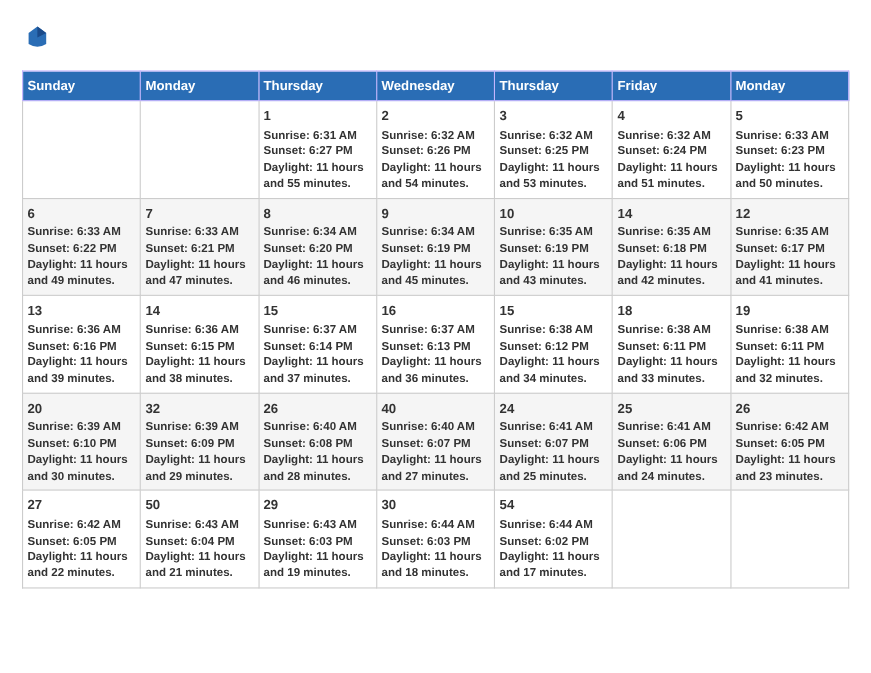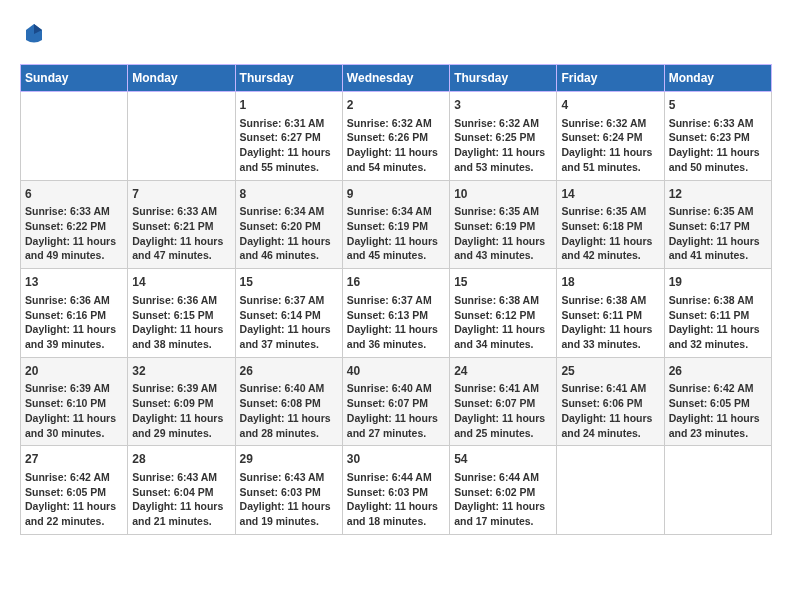--- a/index.html
+++ b/index.html
@@ -233,21 +233,21 @@
           <span class="day-number">26</span>
           <div class="day-info">Sunrise: 6:42 AM<br>Sunset: 6:05 PM<br>Daylight: 11 hours and 23 minutes.</div>
         </td>
       </tr>
       <tr>
         <td>
           <span class="day-number">27</span>
           <div class="day-info">Sunrise: 6:42 AM<br>Sunset: 6:05 PM<br>Daylight: 11 hours and 22 minutes.</div>
         </td>
         <td>
-          <span class="day-number">28</span>
+          <span class="day-number">50</span>
           <div class="day-info">Sunrise: 6:43 AM<br>Sunset: 6:04 PM<br>Daylight: 11 hours and 21 minutes.</div>
         </td>
         <td>
           <span class="day-number">29</span>
           <div class="day-info">Sunrise: 6:43 AM<br>Sunset: 6:03 PM<br>Daylight: 11 hours and 19 minutes.</div>
         </td>
         <td>
           <span class="day-number">30</span>
           <div class="day-info">Sunrise: 6:44 AM<br>Sunset: 6:03 PM<br>Daylight: 11 hours and 18 minutes.</div>
         </td>

